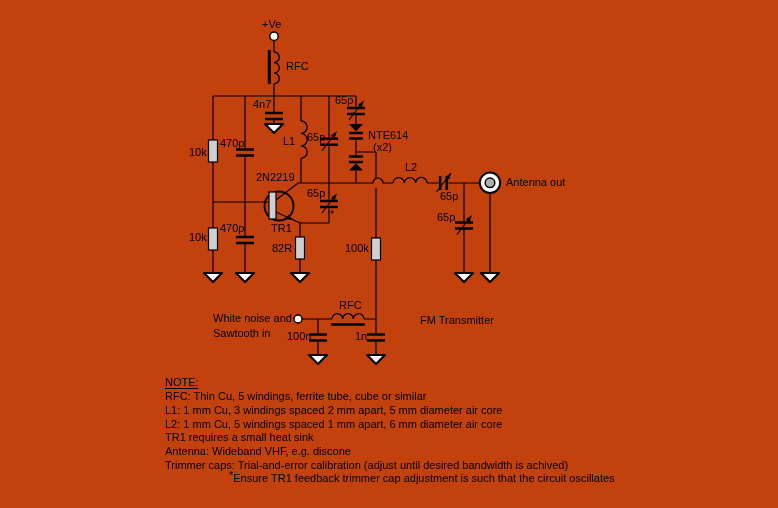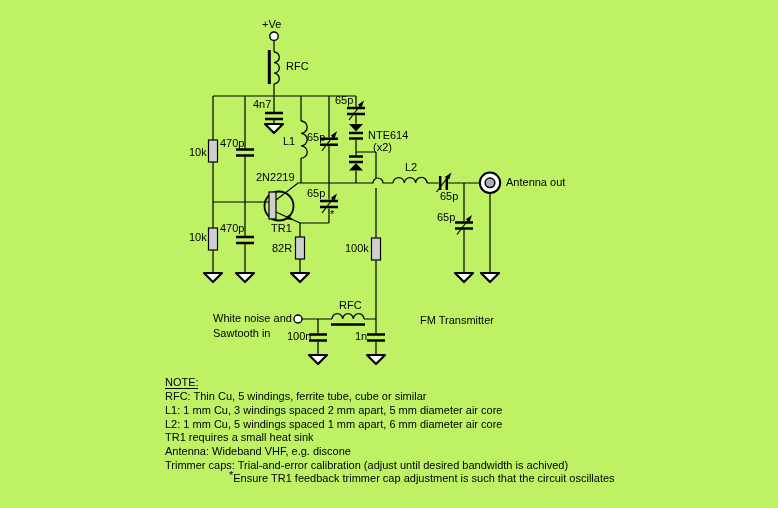--- a/index.html
+++ b/index.html
@@ -1,16 +1,16 @@
 <!DOCTYPE html>
 <html><head>
 <meta charset="utf-8">
 <style>
   html,body{margin:0;padding:0;background:#fff;}
-  #stage{position:relative;width:778px;height:508px;background:#bef264;overflow:hidden;
+  #stage{position:relative;width:778px;height:508px;background:#c2410c;overflow:hidden;
          font-family:"Liberation Sans",sans-serif;}
   svg{position:absolute;left:0;top:0;}
   text{font-family:"Liberation Sans",sans-serif;font-size:11px;fill:#000;}
   .wire{stroke:#000;stroke-width:1.2;fill:none;}
   .coil{stroke:#000;stroke-width:1.3;fill:none;}
   .thick{stroke:#000;stroke-width:2.5;fill:none;}
   .note{font-size:11px;}
 </style>
 </head>
 <body>

